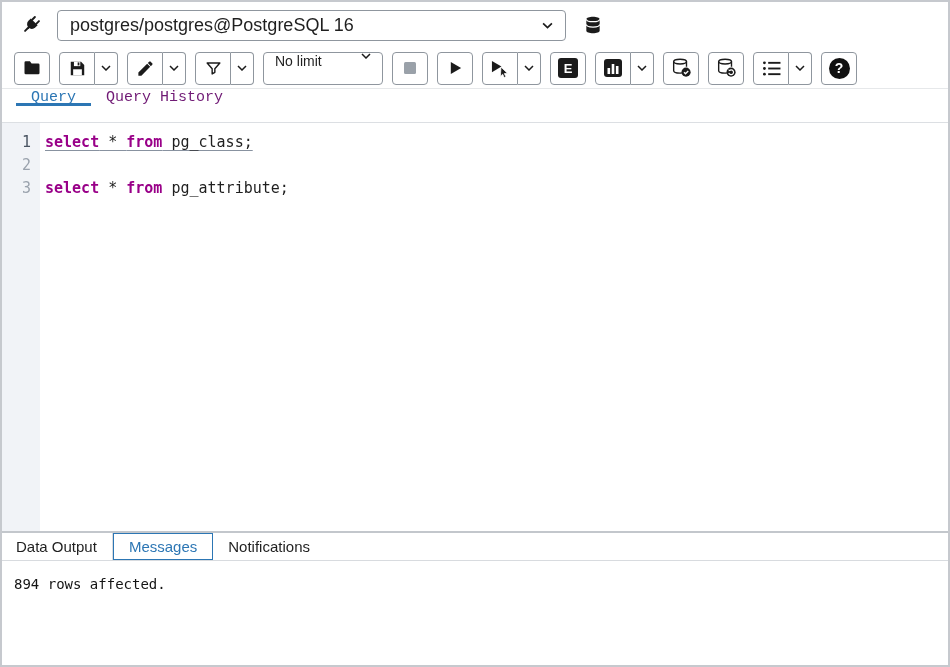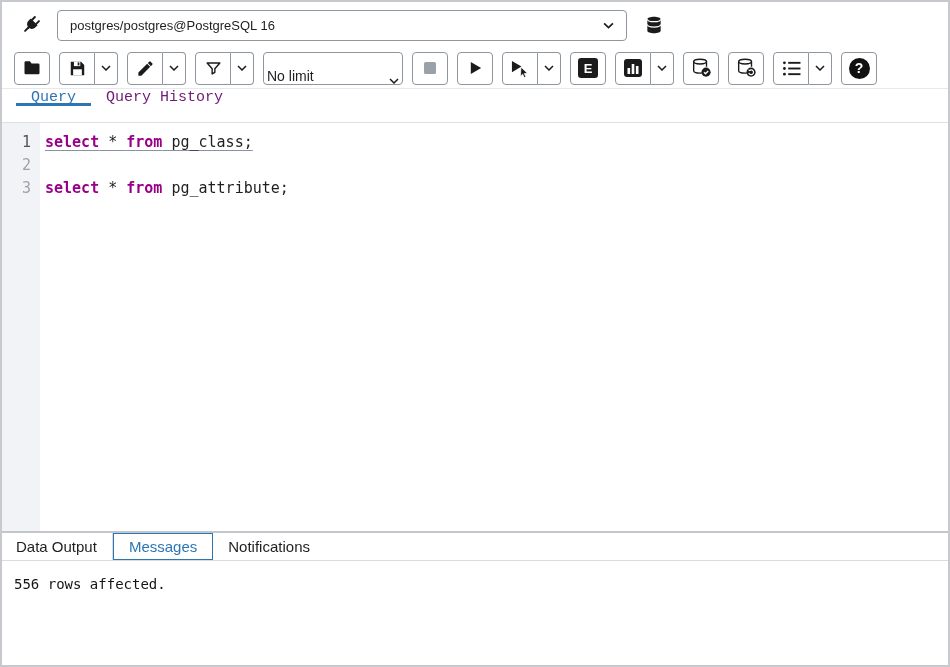--- a/index.html
+++ b/index.html
@@ -10,30 +10,30 @@
     width: 950px; height: 667px;
     border: 2px solid #c6c9ce;
     background: #fff;
     display: flex; flex-direction: column;
     overflow: hidden;
   }
 
   
   .conn-bar { height: 46px; display:flex; align-items:center; gap:9px; padding:0 10px; background:#fff; flex:0 0 auto; }
   .icon-only-btn { width:36px; height:32px; display:flex; align-items:center; justify-content:center; background:transparent; border:none; cursor:pointer; }
-  .conn-select { width:570px; height:31px; border:1px solid #8f969e; border-radius:4px; display:flex; align-items:center; justify-content:space-between; padding:0 12px; font-size:13px; color:#1f1f1f; cursor:pointer; background:#fff; }
+  .conn-select { width:509px; height:31px; border:1px solid #8f969e; border-radius:4px; display:flex; align-items:center; justify-content:space-between; padding:0 12px; font-size:18px; color:#1f1f1f; cursor:pointer; background:#fff; }
 
   
   .toolbar { height:41px; display:flex; align-items:center; gap:9px; padding:0 12px; border-bottom:1px solid #e6e8ea; flex:0 0 auto; }
   .btn { height:33px; min-width:36px; display:flex; align-items:center; justify-content:center; background:#fff; border:1px solid #8f969e; border-radius:4px; cursor:pointer; padding:0 6px; }
   .btn-group { display:flex; }
   .btn-group .btn { border-radius:0; }
   .btn-group .btn:first-child { border-radius:4px 0 0 4px; }
   .btn-group .btn:last-child { border-radius:0 4px 4px 0; border-left:none; min-width:23px; padding:0 4px; }
-  .select-box { height:33px; width:140px; border:1px solid #8f969e; border-radius:4px; display:flex; align-items:flex-end; justify-content:space-between; padding:0 3px; font-size:14px; color:#1f1f1f; background:#fff; cursor:pointer; }
+  .select-box { height:33px; width:120px; border:1px solid #8f969e; border-radius:4px; display:flex; align-items:flex-start; justify-content:space-between; padding:0 11px; font-size:14px; color:#1f1f1f; background:#fff; cursor:pointer; }
   .dark-glyph { width:20px; height:20px; border-radius:3px; background:#1b1b1b; color:#fff; font-weight:bold; font-size:13px; display:flex; align-items:center; justify-content:center; }
   .help-glyph { width:21px; height:21px; border-radius:50%; background:#111; color:#fff; font-weight:bold; font-size:14px; display:flex; align-items:center; justify-content:center; }
   .icon { display:flex; align-items:center; justify-content:center; }
 
   
   .tabbar { height:34px; display:flex; align-items:flex-start; border-bottom:1px solid #dcdfe3; padding:0 14px; flex:0 0 auto;font-family:Liberation Mono, monospace; }
   .tab { display:flex; align-items:center; padding:0 15px; font-size:15px; color:#701a75; cursor:pointer; }
   .tab.active { color:#2c76b4; box-shadow: inset 0 -3px 0 #2c76b4; }
 
   
@@ -295,16 +295,16 @@
     </div>
     <div class="btab active">
       <span>Messages</span>
     </div>
     <div class="btab">
       <span>Notifications</span>
     </div>
   </div>
 
   <div class="messages">
-    <div>556 rows affected.</div>
+    <div>894 rows affected.</div>
   </div>
 
 </div>
 
 </body></html>

